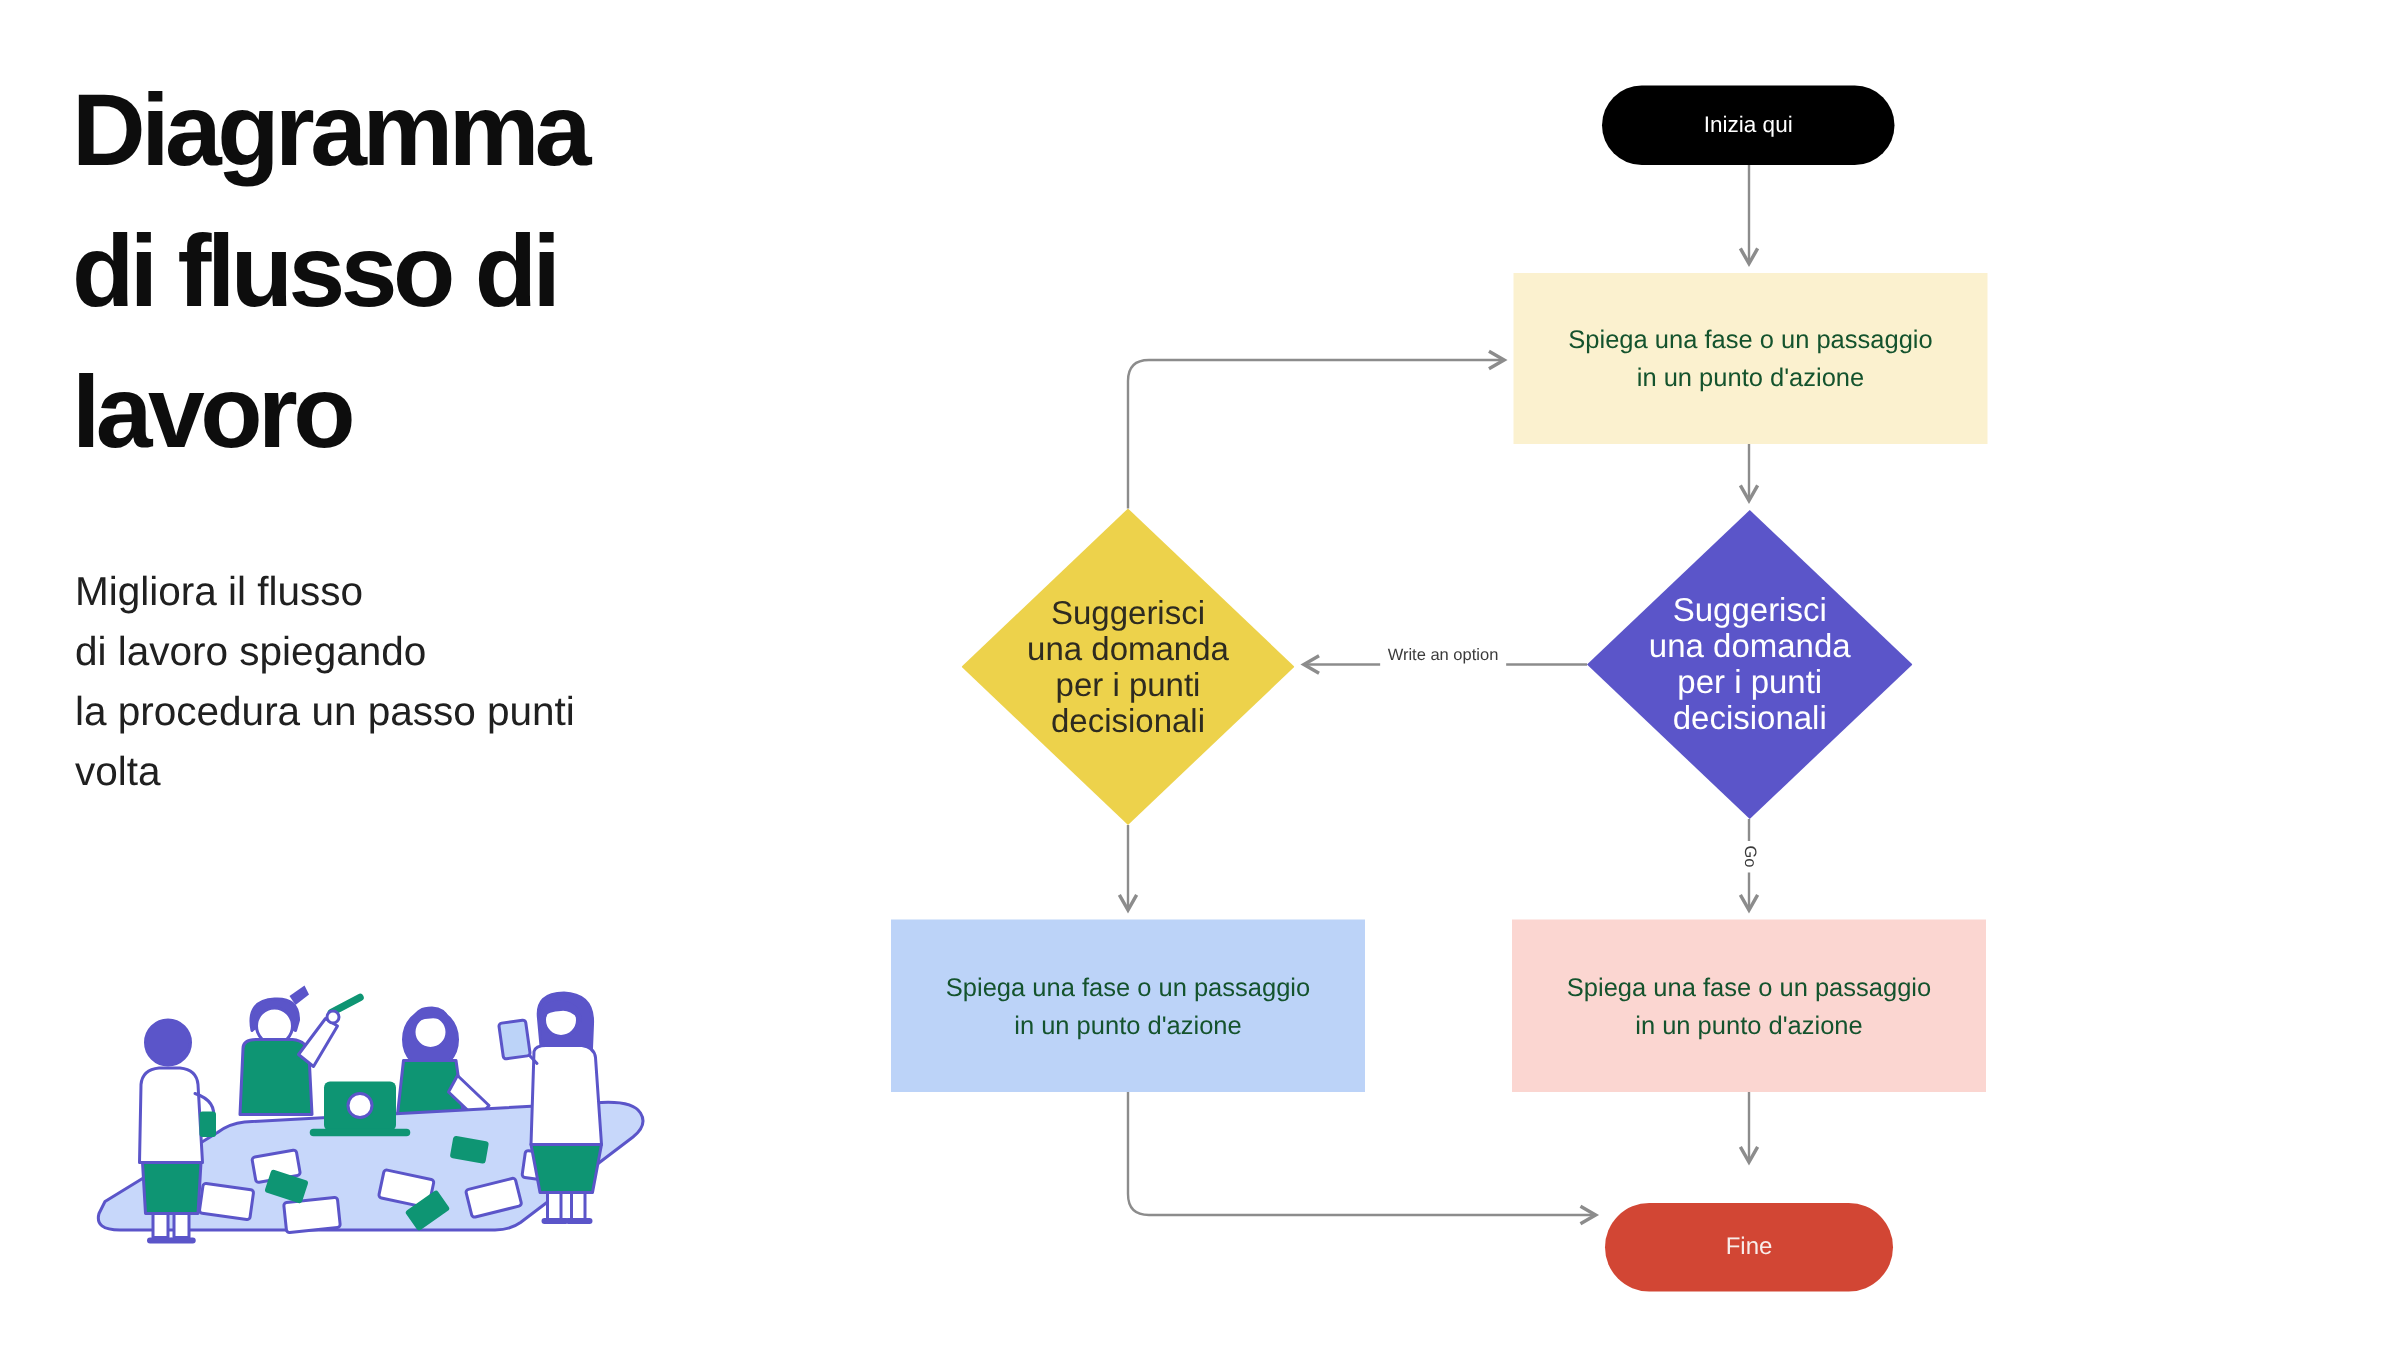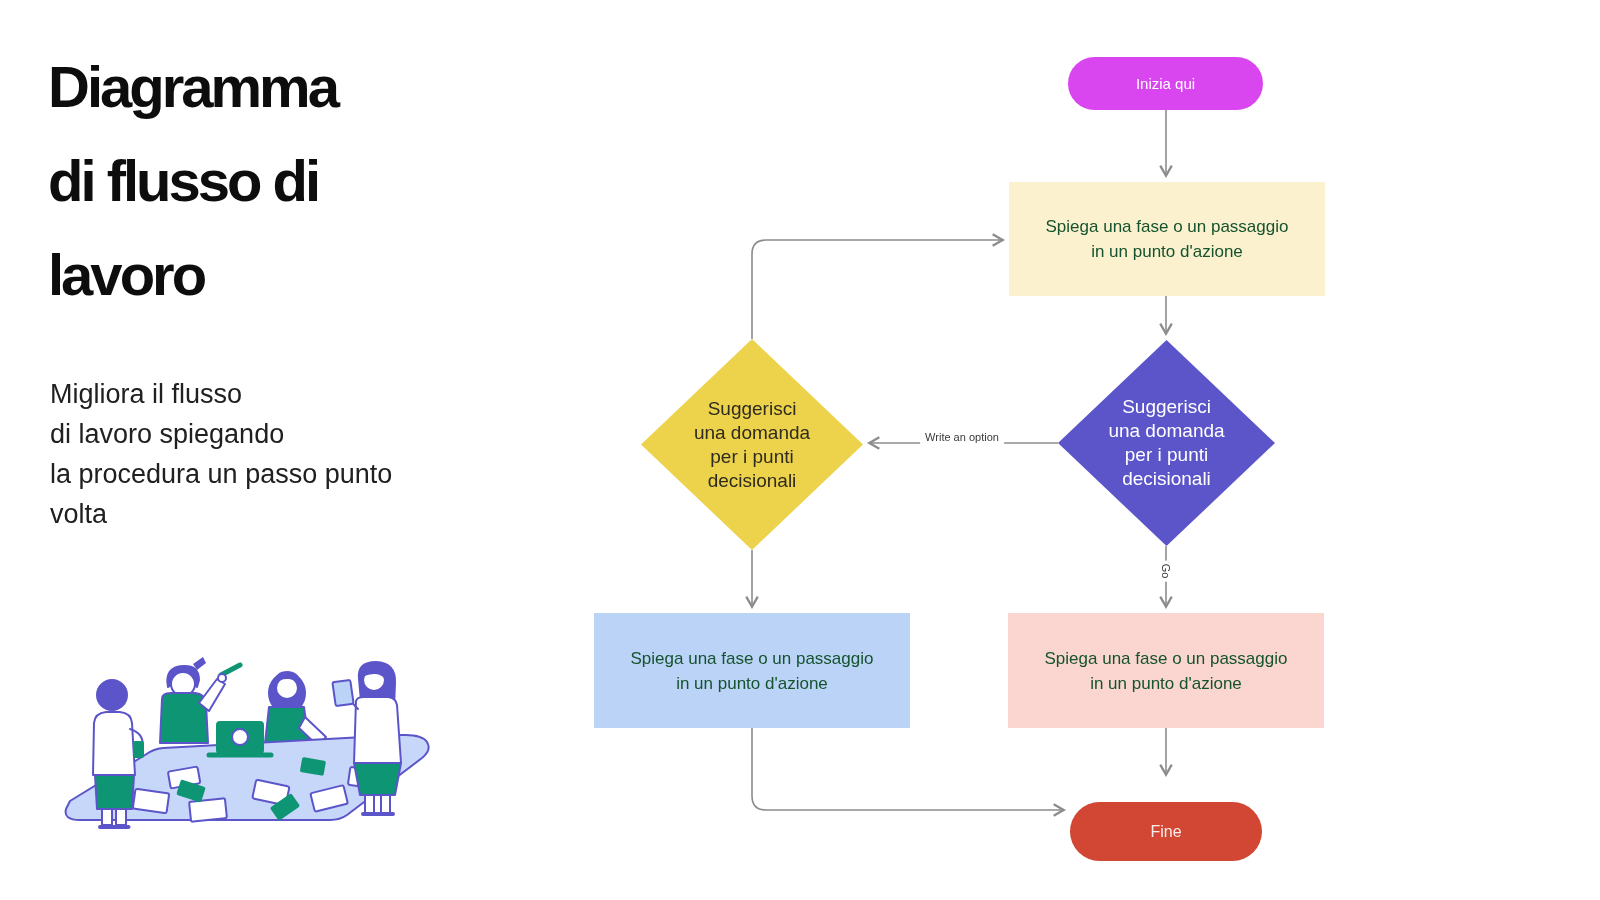--- a/index.html
+++ b/index.html
@@ -6,40 +6,40 @@
   body{
     width:1600px;height:900px;position:relative;overflow:hidden;
     background:#ffffff;
     font-family:"Liberation Sans","DejaVu Sans",sans-serif;
     color:#1f1f1f;
   }
   .abs{position:absolute;}
   
   .page-title{
     left:48px;top:40px;width:470px;
-    font-size:58px;font-weight:800;line-height:94px;letter-spacing:-3px;
+    font-size:68px;font-weight:800;line-height:94px;letter-spacing:-3px;
     color:#0d0d0d;white-space:pre-line;
   }
   .page-subtitle{
     left:50px;top:374px;width:420px;
     font-size:27px;line-height:40px;color:#202020;white-space:pre-line;
   }
   .illustration{left:50px;top:633px;width:395px;height:205px;}
   
   .node{
     position:absolute;display:flex;align-items:center;justify-content:center;
     text-align:center;font-size:17px;line-height:25px;color:#14532d;
     white-space:pre-line;
   }
   .pill{border-radius:30px;font-size:15px;color:#ffffff;}
   .node-start{left:1068px;top:57px;width:195px;height:53px;}
   .node-action-top{left:1009px;top:182px;width:316px;height:114px;}
   .diamond{
     clip-path:polygon(50% 0,100% 50%,50% 100%,0 50%);
-    font-size:19px;line-height:24px;
+    font-size:22px;line-height:24px;
   }
   .node-decision-right{left:1058px;top:340px;width:217px;height:206px;color:#ffffff;}
   .node-decision-left{left:641px;top:339px;width:222px;height:211px;color:#2e2b20;}
   .node-action-left{left:594px;top:613px;width:316px;height:115px;}
   .node-action-right{left:1008px;top:613px;width:316px;height:115px;}
   .node-end{left:1070px;top:781px;width:192px;height:59px;font-size:16px;color:#f8edea;margin-top:21px;}
   
   .edges{left:0;top:0;width:1600px;height:900px;pointer-events:none;}
   .edge-label{
     position:absolute;font-size:11px;color:#3a3a3a;background:#ffffff;
@@ -48,21 +48,21 @@
   .edge-label-go{transform:translate(-50%,-50%) rotate(90deg);padding:1px 3px;}
 </style>
 </head>
 <body>
 
 <div class="abs page-title">Diagramma
 di flusso di
 lavoro</div>
 <div class="abs page-subtitle">Migliora il flusso
 di lavoro spiegando
-la procedura un passo punto
+la procedura un passo punti
 volta</div>
 
 <svg class="abs illustration" viewBox="0 0 395 205" aria-hidden="true">
   <g stroke="#5B55C9" stroke-width="2" stroke-linejoin="round" stroke-linecap="round">
 
     <g>
       <path d="M118 54 Q114 34 133 33 Q149 32 149 47 L147 54 Q139 48 131 49 Q122 50 118 54 Z" fill="#5B55C9"></path>
       <path d="M143 31 L153 24 L156 30 L147 37 Z" fill="#5B55C9" stroke="none"></path>
       <circle cx="133" cy="51" r="12" fill="#fff"></circle>
       <path d="M112 66 Q112 60 121 60 L145 60 Q155 61 156 70 L158 110 L110 110 Z" fill="#0E9573"></path>
@@ -140,21 +140,21 @@
     <path d="M1058 443 L870 443"></path>
     <path d="M752 550 L752 606"></path>
     <path d="M752 339 L752 254 Q752 240 766 240 L1002 240"></path>
     <path d="M752 728 L752 796 Q752 810 766 810 L1063 810"></path>
   </g>
 </svg>
 
 <span class="edge-label" style="left:962px;top:437px;">Write an option</span>
 <span class="edge-label edge-label-go" style="left:1166px;top:571px;">Go</span>
 
-<div class="node pill node-start" style="background-color: #d946ef;">Inizia qui</div>
+<div class="node pill node-start" style="background-color: #000000;">Inizia qui</div>
 
 <div class="node node-action-top" style="background-color: rgb(251, 241, 207);">Spiega una fase o un passaggio
 in un punto d'azione</div>
 
 <div class="node diamond node-decision-right" style="background-color: rgb(91, 85, 201);">Suggerisci
 una domanda
 per i punti
 decisionali</div>
 
 <div class="node diamond node-decision-left" style="background-color: rgb(237, 210, 75);">Suggerisci

